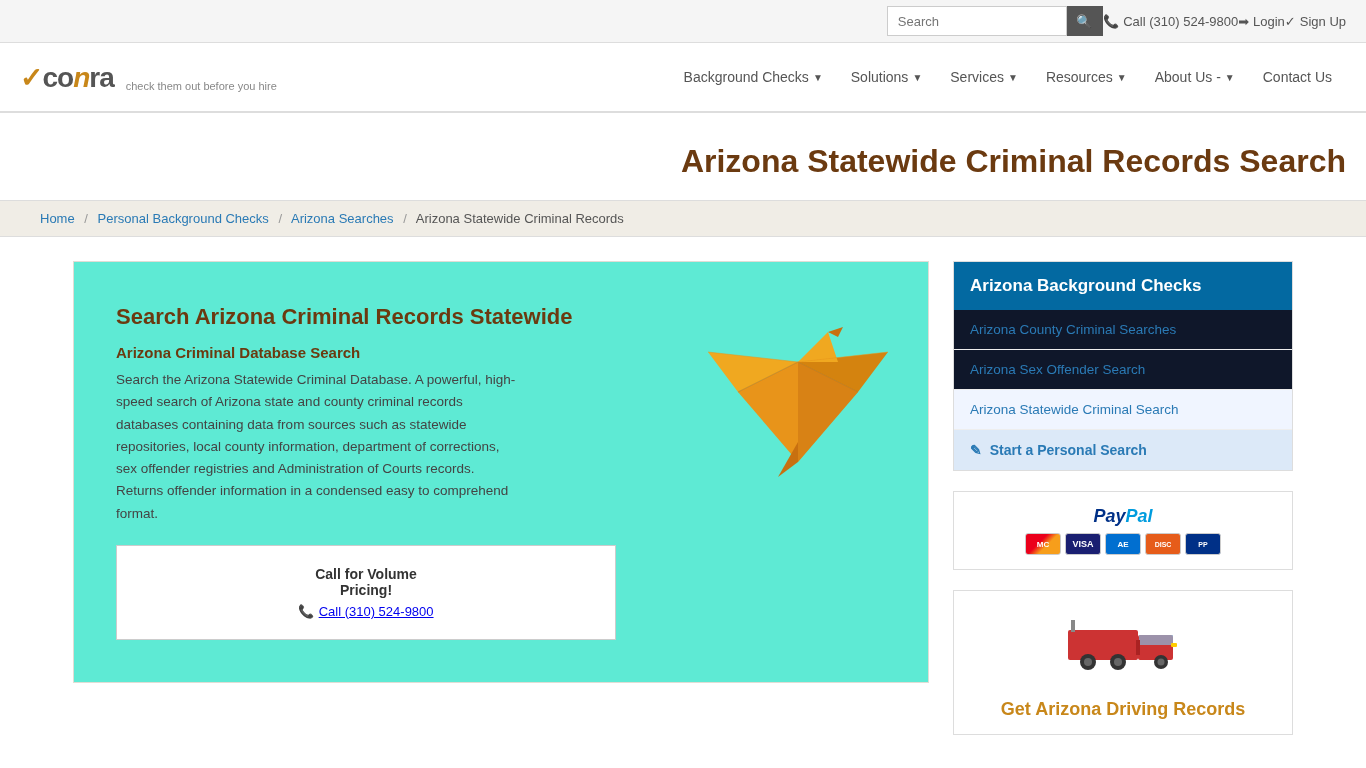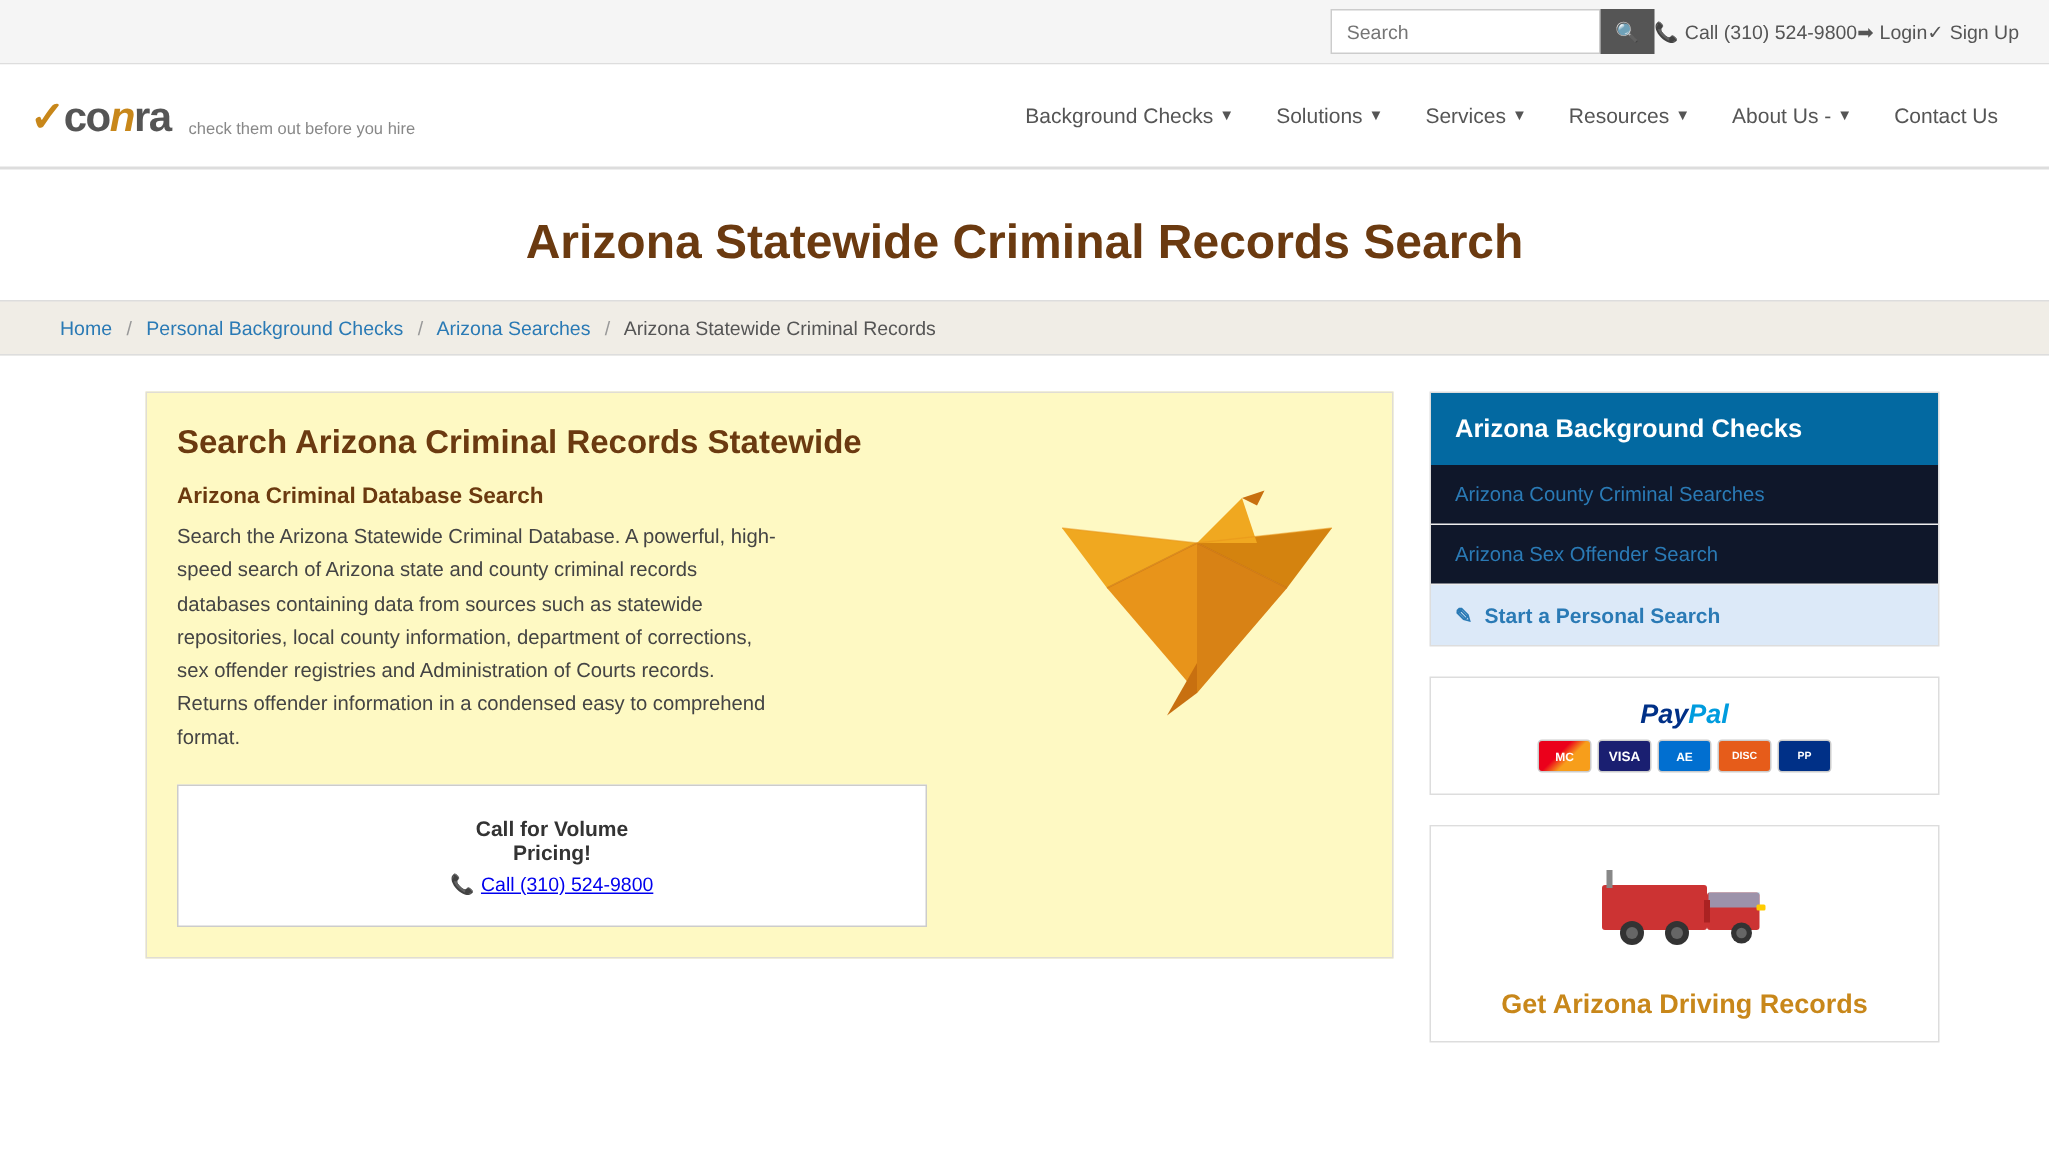--- a/index.html
+++ b/index.html
@@ -92,21 +92,21 @@
       gap: 4px;
       font-weight: 500;
     }
     .nav-links li a .caret {
       font-size: 10px;
       margin-top: 1px;
     }
 
     
     .page-title-wrap {
-      text-align: center;
+      text-align: right;
       padding: 30px 20px 20px;
     }
     .page-title-wrap h1 {
       font-size: 32px;
       color: #6b3a10;
       font-weight: bold;
     }
 
     
     .breadcrumb-wrap {
@@ -126,25 +126,24 @@
       gap: 24px;
       max-width: 1260px;
       margin: 24px auto;
       padding: 0 20px;
       align-items: flex-start;
     }
 
     
     .left-col {
       flex: 1;
-      background: #fef9c3;
+      background: #5eead4;
       border: 1px solid #e0ddd5;
-      padding: 20px;
+      padding: 42px;
       position: relative;
-      margin-left: 24px;
     }
     .left-col h2 {
       font-size: 22px;
       color: #6b3a10;
       margin-bottom: 14px;
     }
     .left-col h3 {
       font-size: 15px;
       color: #6b3a10;
       margin-bottom: 8px;
@@ -428,20 +427,21 @@
       </div>
     </div>
   </div>
 
   <div class="right-col">
 
     <div class="sidebar-card">
       <div class="sidebar-card-header">Arizona Background Checks</div>
       <a href="#" class="sidebar-card-item">Arizona County Criminal Searches</a>
       <a href="#" class="sidebar-card-item">Arizona Sex Offender Search</a>
+      <a href="#" class="sidebar-card-item active">Arizona Statewide Criminal Search</a>
       <div class="sidebar-card-cta">
         <span>✎</span>
         <span>Start a Personal Search</span>
       </div>
     </div>
 
     <div class="paypal-area">
       <div class="paypal-logo">
         Pay<span>Pal</span>
       </div>

